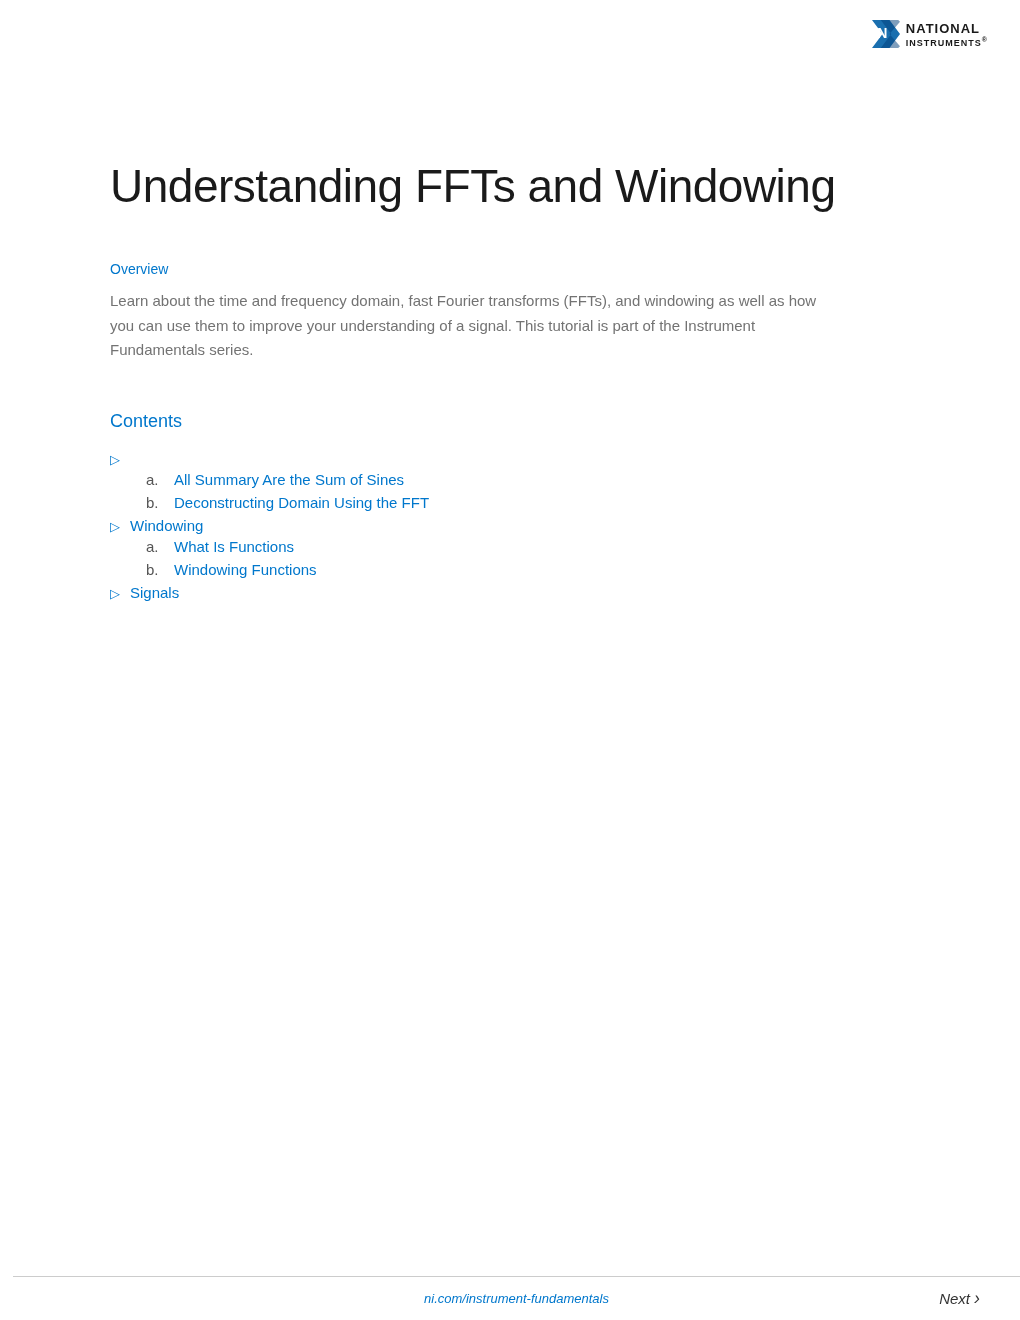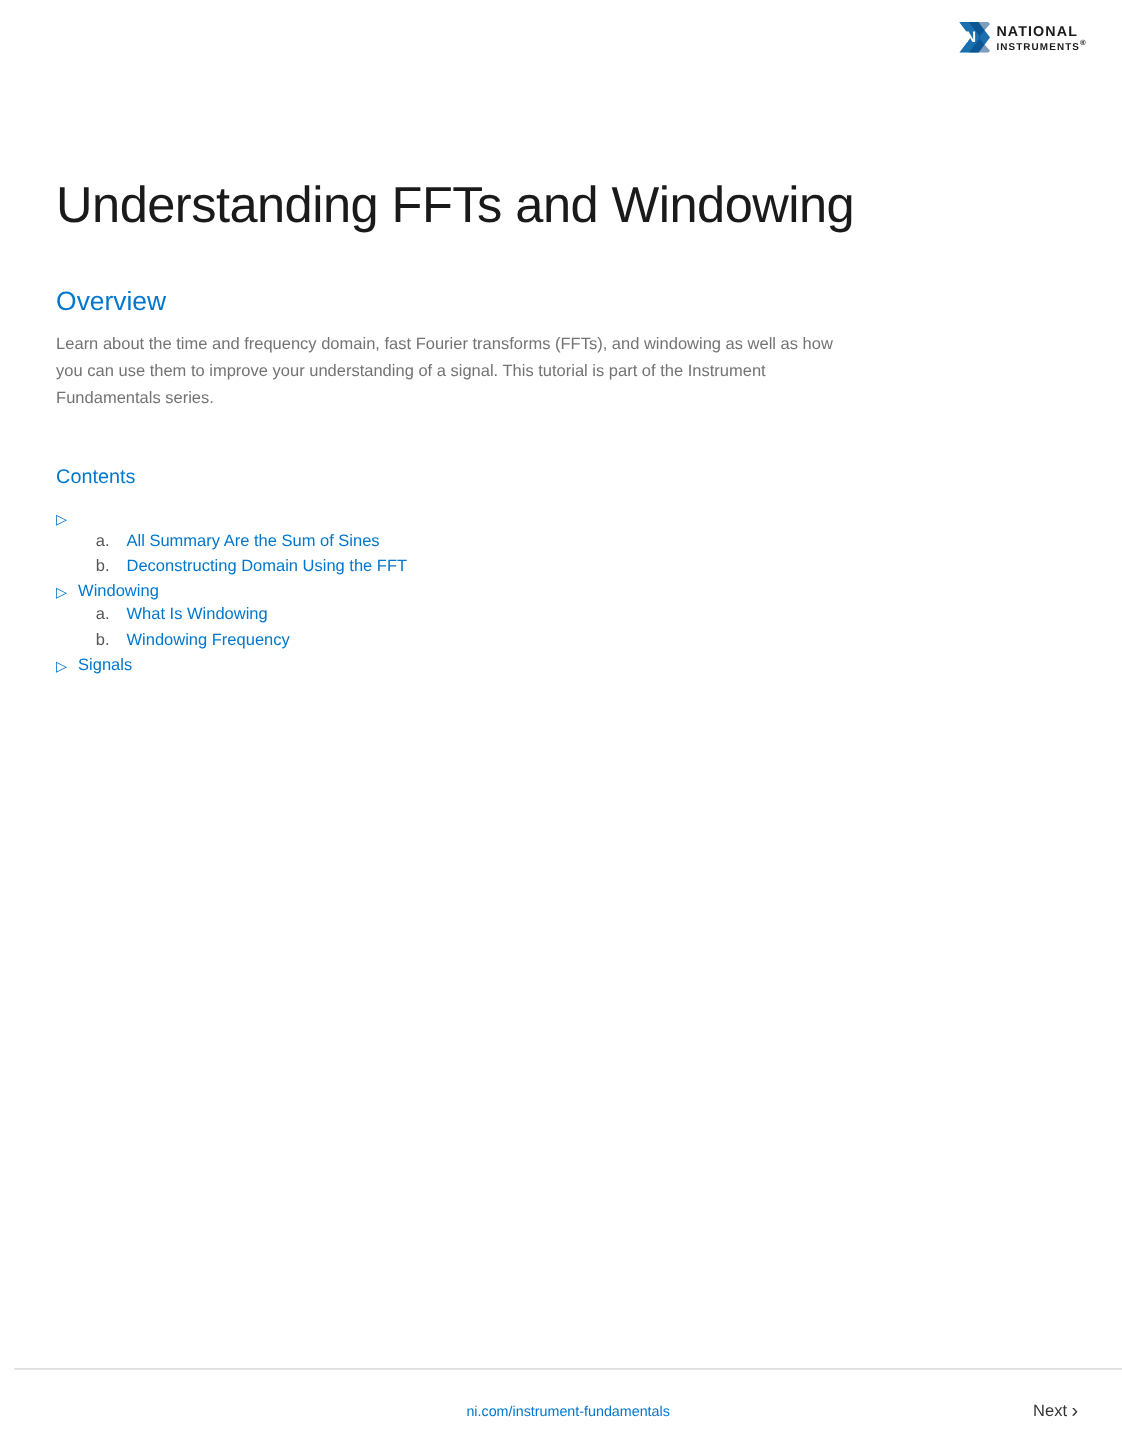--- a/index.html
+++ b/index.html
@@ -40,34 +40,34 @@
       gap: 6px;
     }
 
     .ni-logo-chevron {
       width: 28px;
       height: 28px;
     }
 
     
     .main-content {
-      padding: 160px 110px 100px 51px;
+      padding: 160px 110px 100px 110px;
     }
 
     .page-title {
       font-size: 46px;
       font-weight: 300;
       color: #1a1a1a;
       line-height: 1.15;
       margin-bottom: 48px;
       letter-spacing: -0.5px;
     }
 
     .section-heading {
-      font-size: 24px;
+      font-size: 14px;
       font-weight: 400;
       color: #0077cc;
       margin-bottom: 12px;
     }
 
     .overview-text {
       font-size: 15px;
       line-height: 1.65;
       color: #737373;
       max-width: 720px;
@@ -136,24 +136,25 @@
       font-size: 15px;
       min-width: 20px;
     }
 
     
     .footer {
       position: absolute;
       bottom: 0;
       left: 13px;
       right: 0;
-      height: 76px;
+      height: 44px;
       display: flex;
       align-items: center;
       border-top: 1px solid #cccccc;
+      font-style: italic;
     }
 
     .footer-url {
       position: absolute;
       left: 50%;
       transform: translateX(-50%);
       font-size: 13px;
       color: #0077cc;
       text-decoration: none;
     }
@@ -230,25 +231,25 @@
           </li>
         </ul>
 
         <li class="toc-item toc-item-top">
           <span class="toc-chevron">▷</span>
           <a href="#" class="toc-link">Windowing</a>
         </li>
         <ul class="toc-sub-list">
           <li class="toc-sub-item">
             <span class="toc-sub-label">a.</span>
-            <a href="#" class="toc-link">What Is Windowing</a>
+            <a href="#" class="toc-link">What Is Functions</a>
           </li>
           <li class="toc-sub-item">
             <span class="toc-sub-label">b.</span>
-            <a href="#" class="toc-link">Windowing Frequency</a>
+            <a href="#" class="toc-link">Windowing Functions</a>
           </li>
         </ul>
 
         <li class="toc-item toc-item-top">
           <span class="toc-chevron">▷</span>
           <a href="#" class="toc-link">Signals</a>
         </li>
 
       </ul>
     </div>

